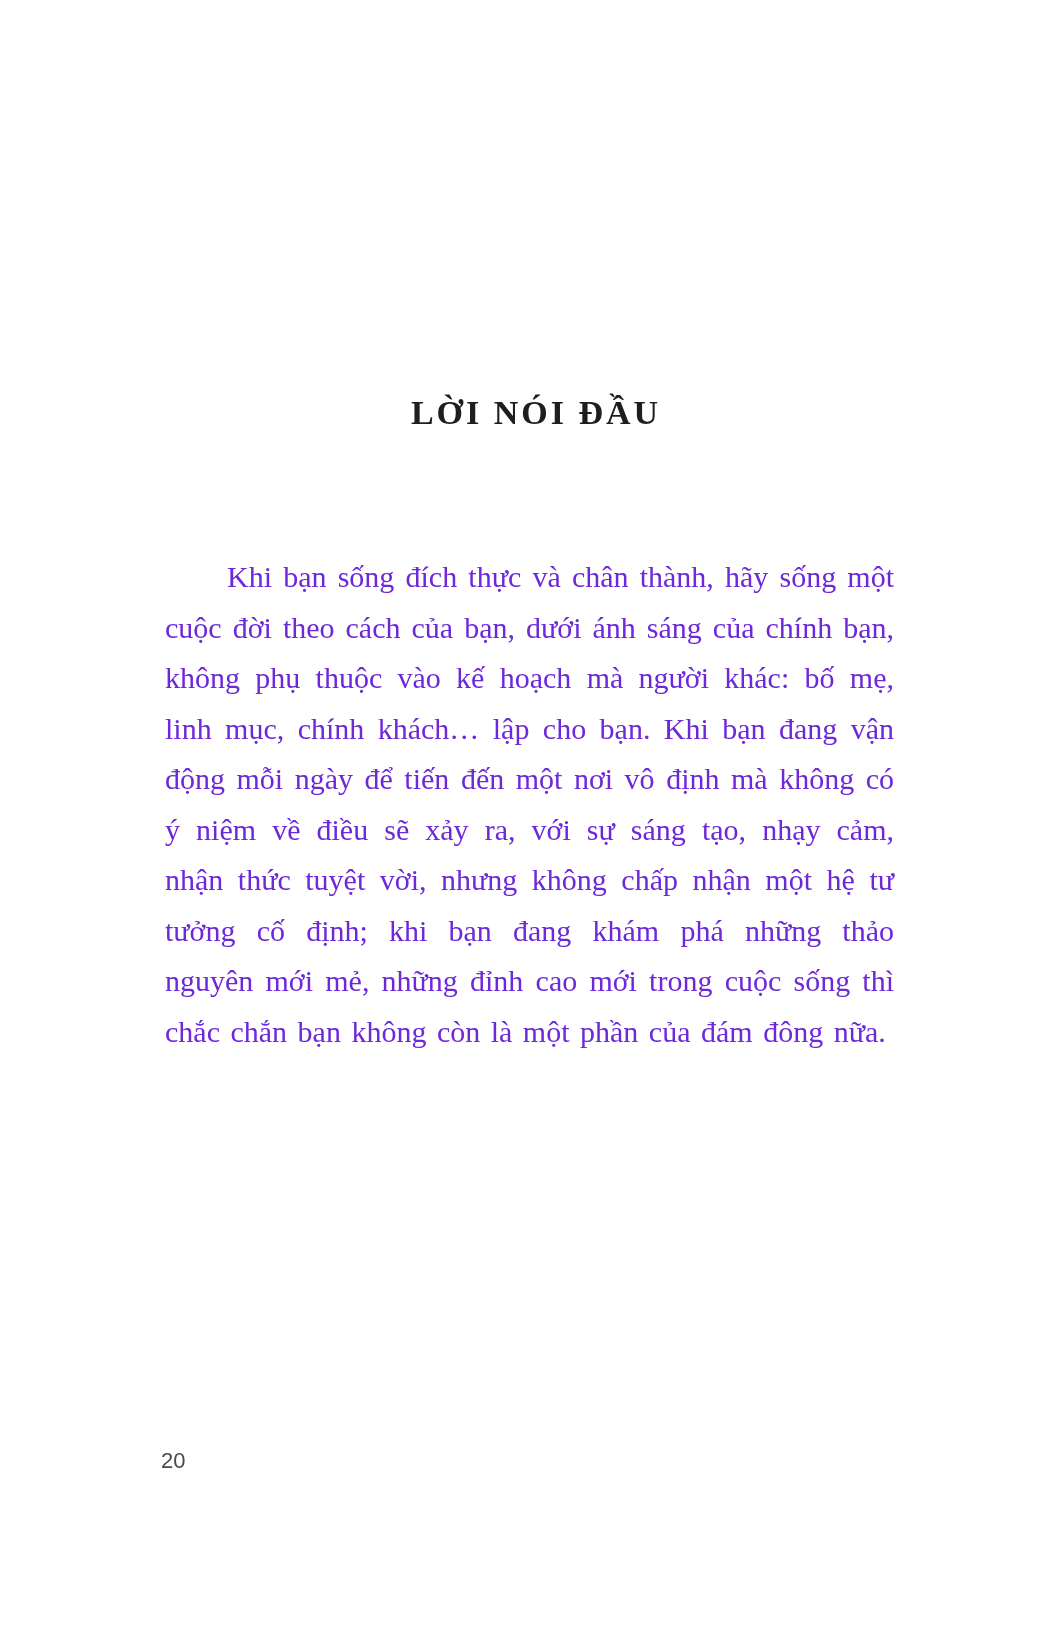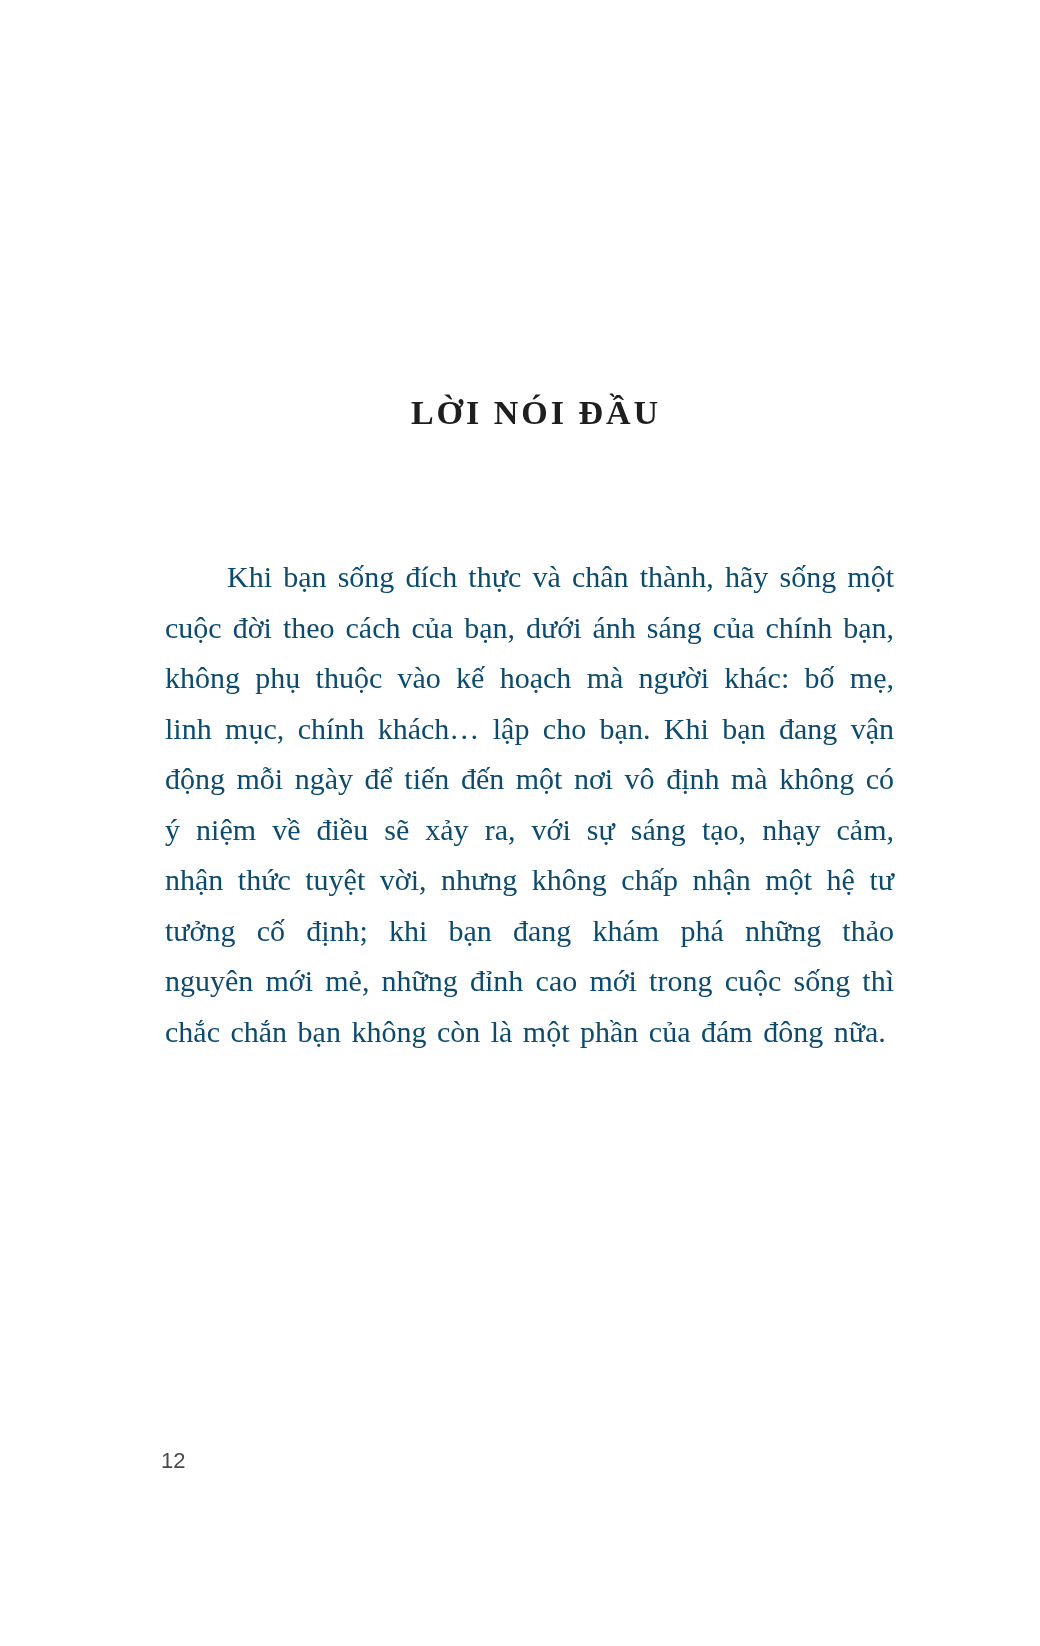--- a/index.html
+++ b/index.html
@@ -35,21 +35,21 @@
 
   .text-block {
     position: absolute;
     top: 532px;
     left: 145px;
     width: 737px;
     font-size: 30px;
     line-height: 50.5px;
     text-align: justify;
     text-justify: inter-word;
-    color: #0c4a6e;
+    color: #6d28d9;
   }
 
   .text-block p {
     text-indent: 62px;
     margin-bottom: 16px;
     word-spacing: 3px;
   }
 
   .page-number {
     position: absolute;
@@ -64,15 +64,15 @@
 <body>
 
 <div class="book-page">
 
   <h1 class="chapter-title">LỜI NÓI ĐẦU</h1>
 
   <div class="text-block">
     <p>Khi bạn sống đích thực và chân thành, hãy sống một cuộc đời theo cách của bạn, dưới ánh sáng của chính bạn, không phụ thuộc vào kế hoạch mà người khác: bố mẹ, linh mục, chính khách… lập cho bạn. Khi bạn đang vận động mỗi ngày để tiến đến một nơi vô định mà không có ý niệm về điều sẽ xảy ra, với sự sáng tạo, nhạy cảm, nhận thức tuyệt vời, nhưng không chấp nhận một hệ tư tưởng cố định; khi bạn đang khám phá những thảo nguyên mới mẻ, những đỉnh cao mới trong cuộc sống thì chắc chắn bạn không còn là một phần của đám đông nữa.</p>
   </div>
 
-  <div class="page-number">12</div>
+  <div class="page-number">20</div>
 
 </div>
 
 </body></html>

